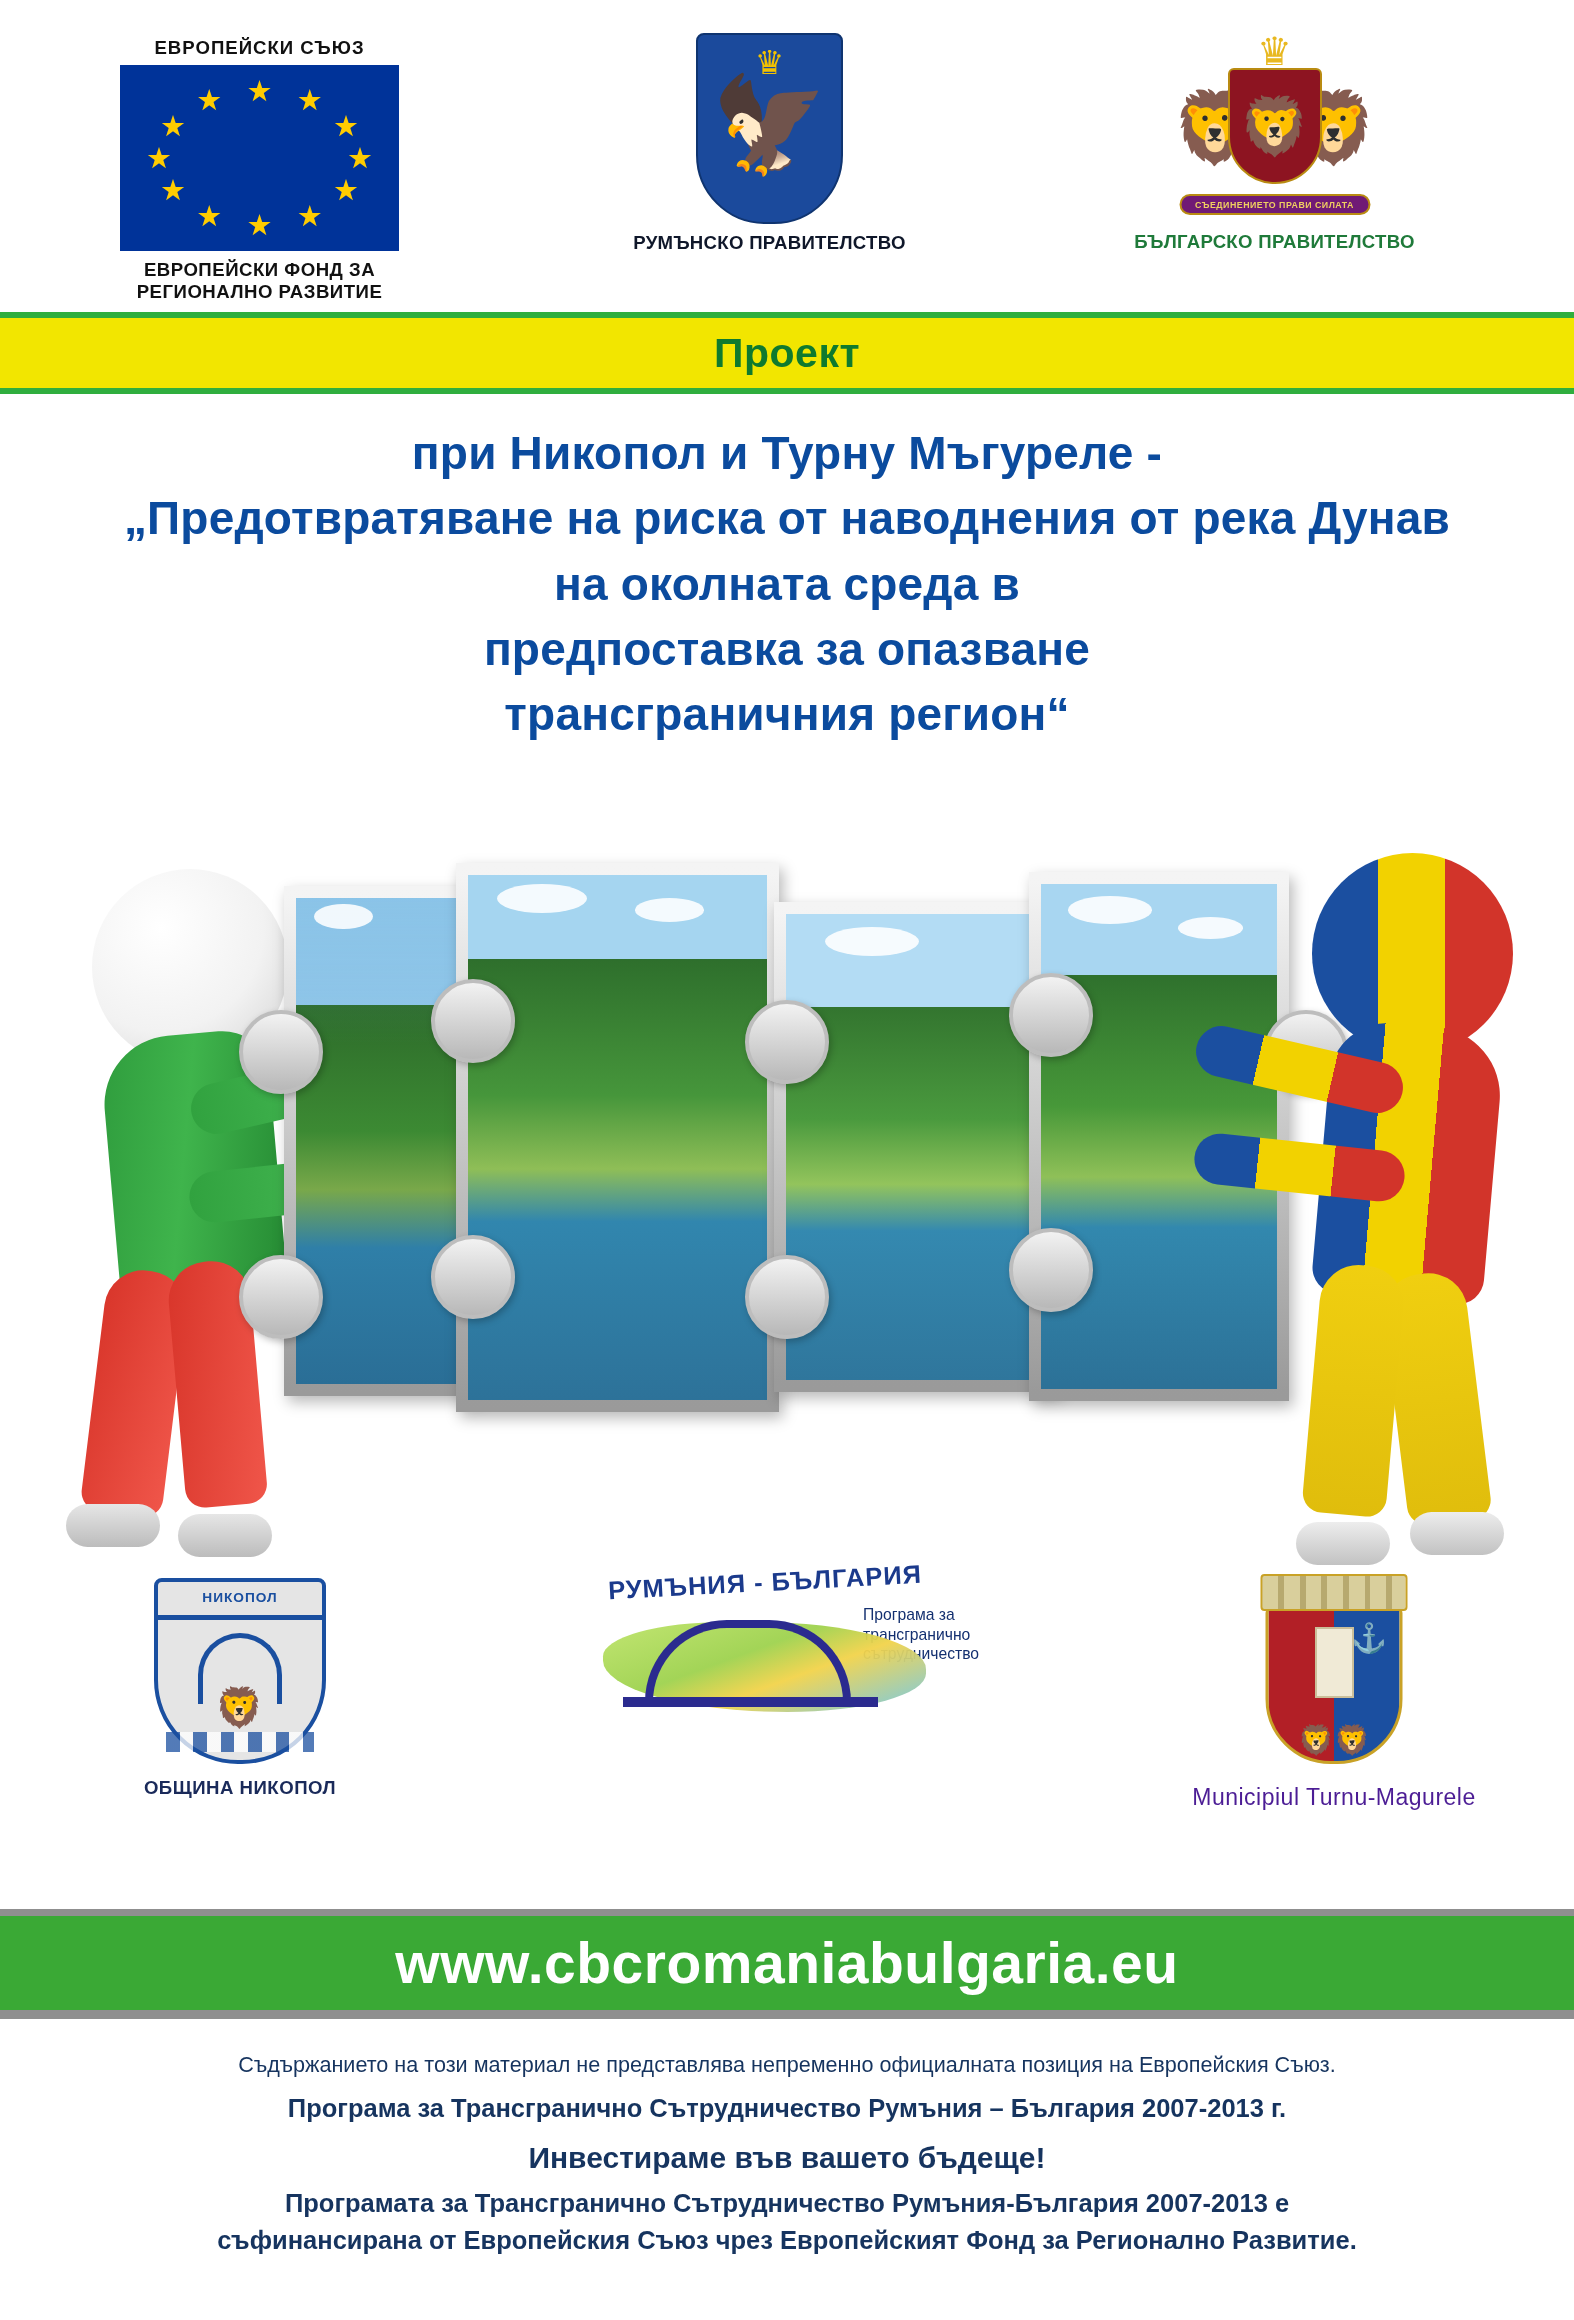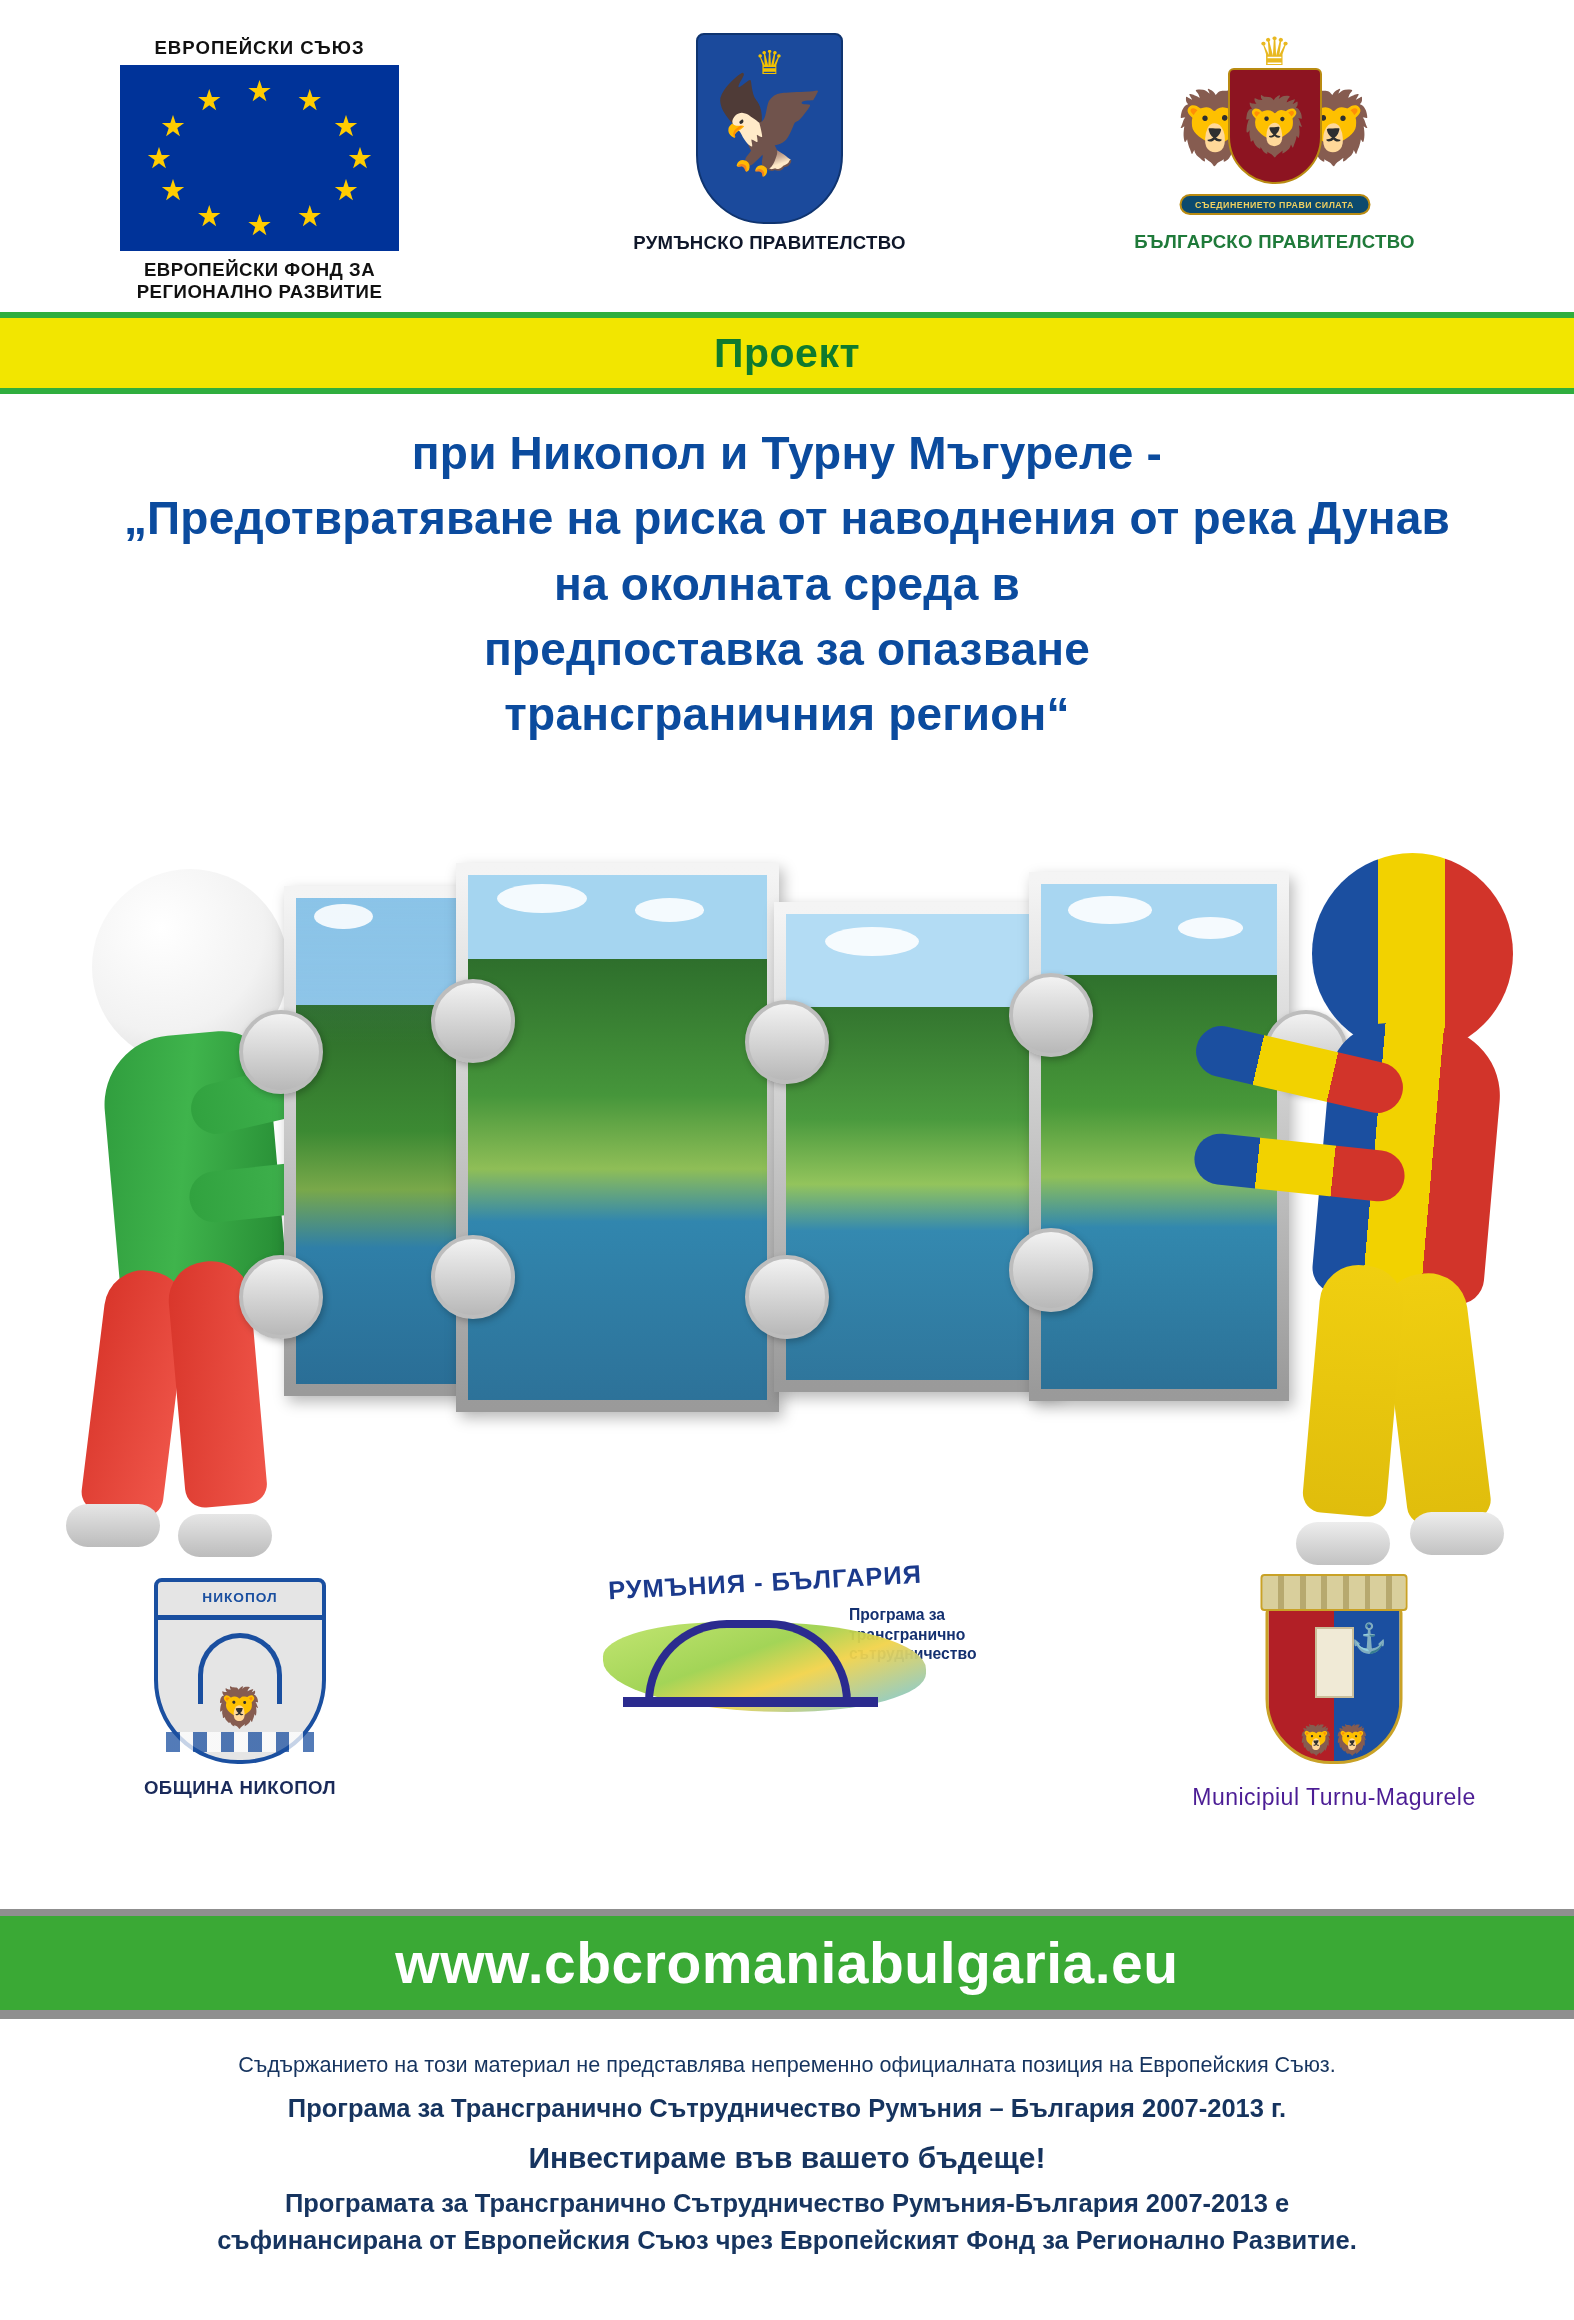--- a/index.html
+++ b/index.html
@@ -105,21 +105,21 @@
     position: absolute; top: 63px; font-size: 71px; color: #e0a81c; line-height: 1;
   }
   .bg-coa .lion-left { left: 2px; transform: scaleX(-1); }
   .bg-coa .lion-right { right: 2px; }
   .bg-coa .crown-top {
     position: absolute; left: 50%; top: 0; transform: translateX(-50%);
     font-size: 39px; color: #e8b820;
   }
   .bg-coa .ribbon {
     position: absolute; left: 50%; bottom: 9.8px; transform: translateX(-50%);
-    width: 191px; height: 21.6px; background: #0c4a6e;
+    width: 191px; height: 21.6px; background: #701a75;
     border: 2px solid #b98b12; border-radius: 10.8px;
     color: #f0d060; font-size: 8.8px; letter-spacing: 0.5px;
     text-align: center; line-height: 18.6px; font-weight: bold;
   }
 
   
   .project-bar {
     position: absolute; left: 0; top: 318px;
     width: 1574px; height: 71px;
     background: #f2e600;
@@ -303,22 +303,22 @@
   }
 
   .cbc {
     position: absolute; left: 461px; top: 0; width: 608px; text-align: center;
   }
   .cbc .arc-title {
     font-size: 25.5px; font-weight: bold; color: #1b3a8c; letter-spacing: 1px;
     transform: rotate(-3deg);
   }
   .cbc .sub-right {
-    position: absolute; right: 24px; top: 37px; width: 196px; text-align: left;
-    font-size: 15.7px; font-weight: bold; color: #143070; line-height: 1.25;
+    position: absolute; right: 10px; top: 37px; width: 196px; text-align: left;
+    font-size: 15.7px; font-weight: normal; color: #143070; line-height: 1.25;
   }
   .cbc .graphic {
     position: relative; width: 363px; height: 118px; margin: 5.9px auto 0;
   }
   .cbc .graphic .map {
     position: absolute; left: 19.6px; top: 19.6px; width: 323px; height: 90px;
     background: linear-gradient(160deg,#bfe46a 0%, #9ed24e 40%, #f2d34a 60%, #6ec7e8 100%);
     border-radius: 40% 55% 45% 60%;
     opacity: .95;
   }

